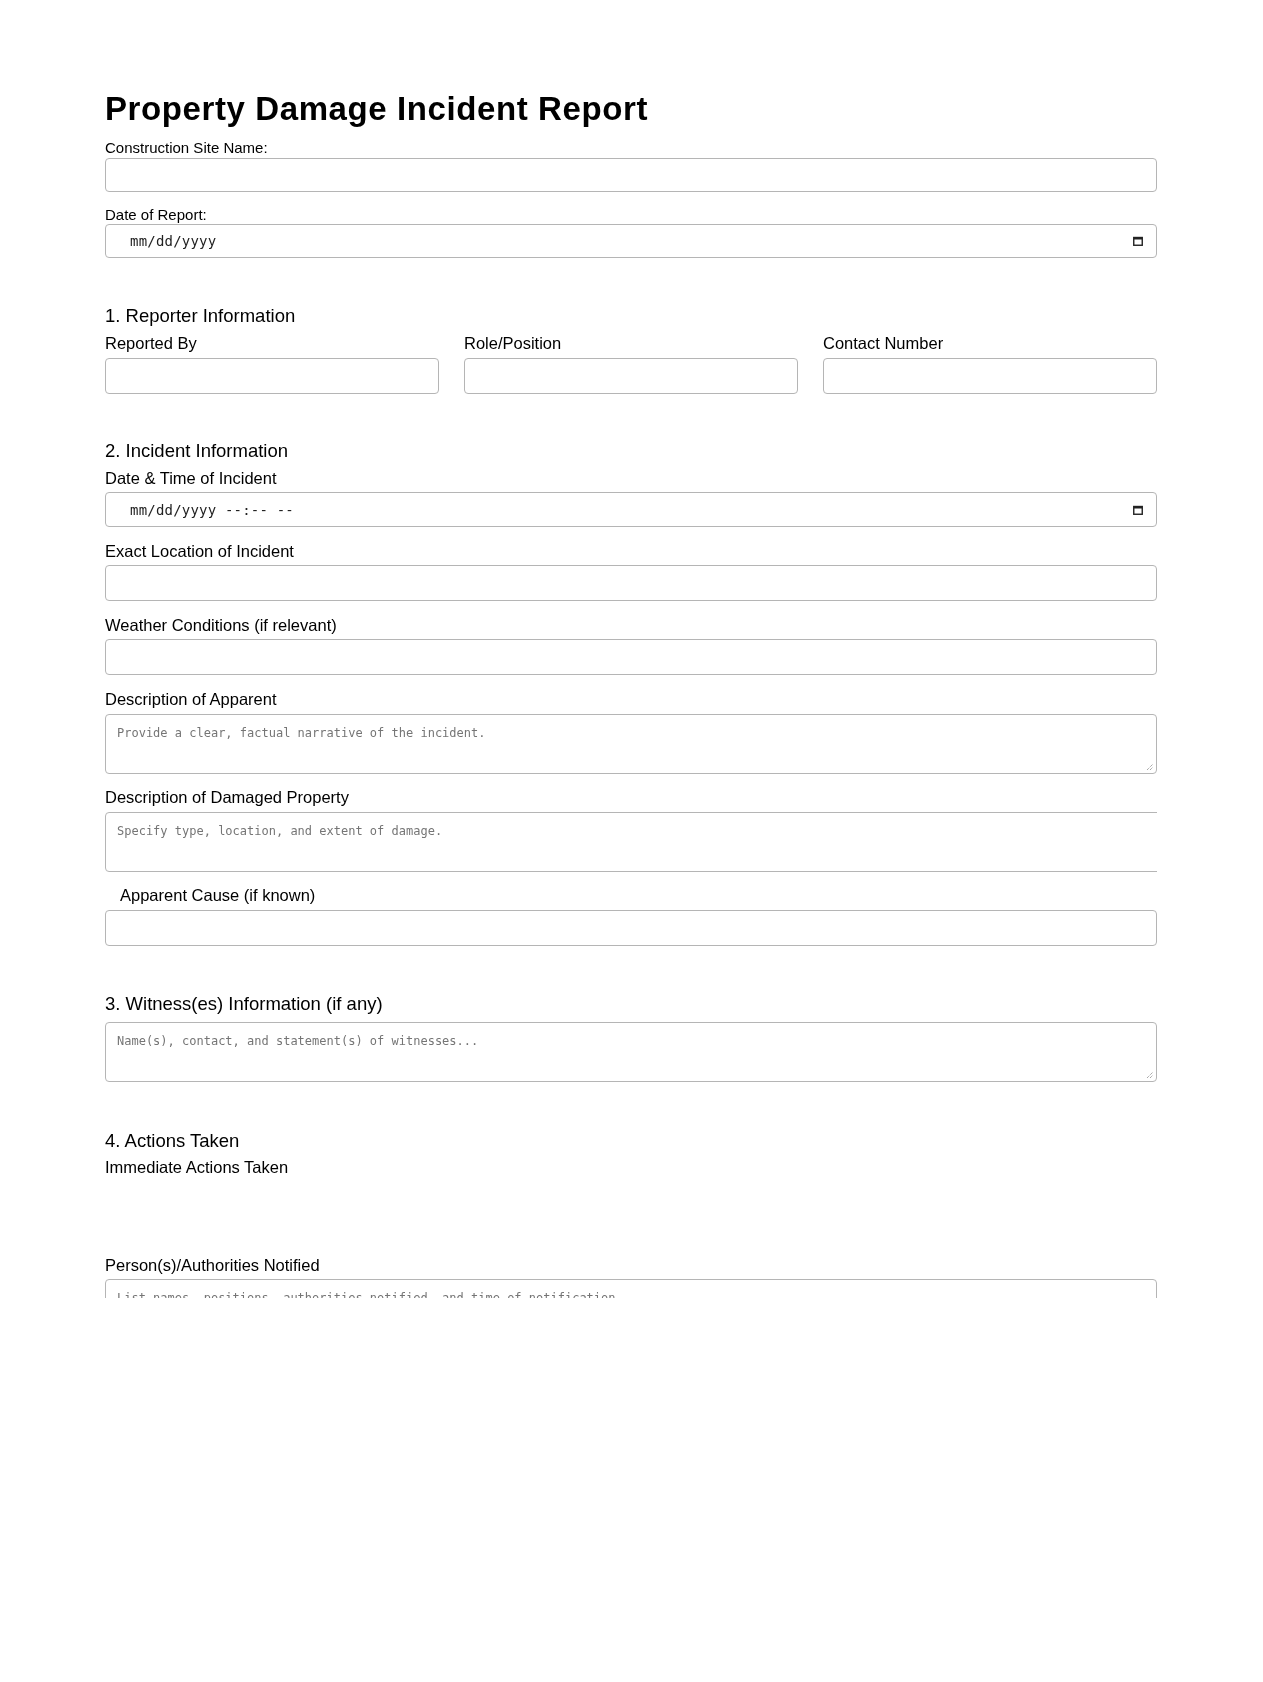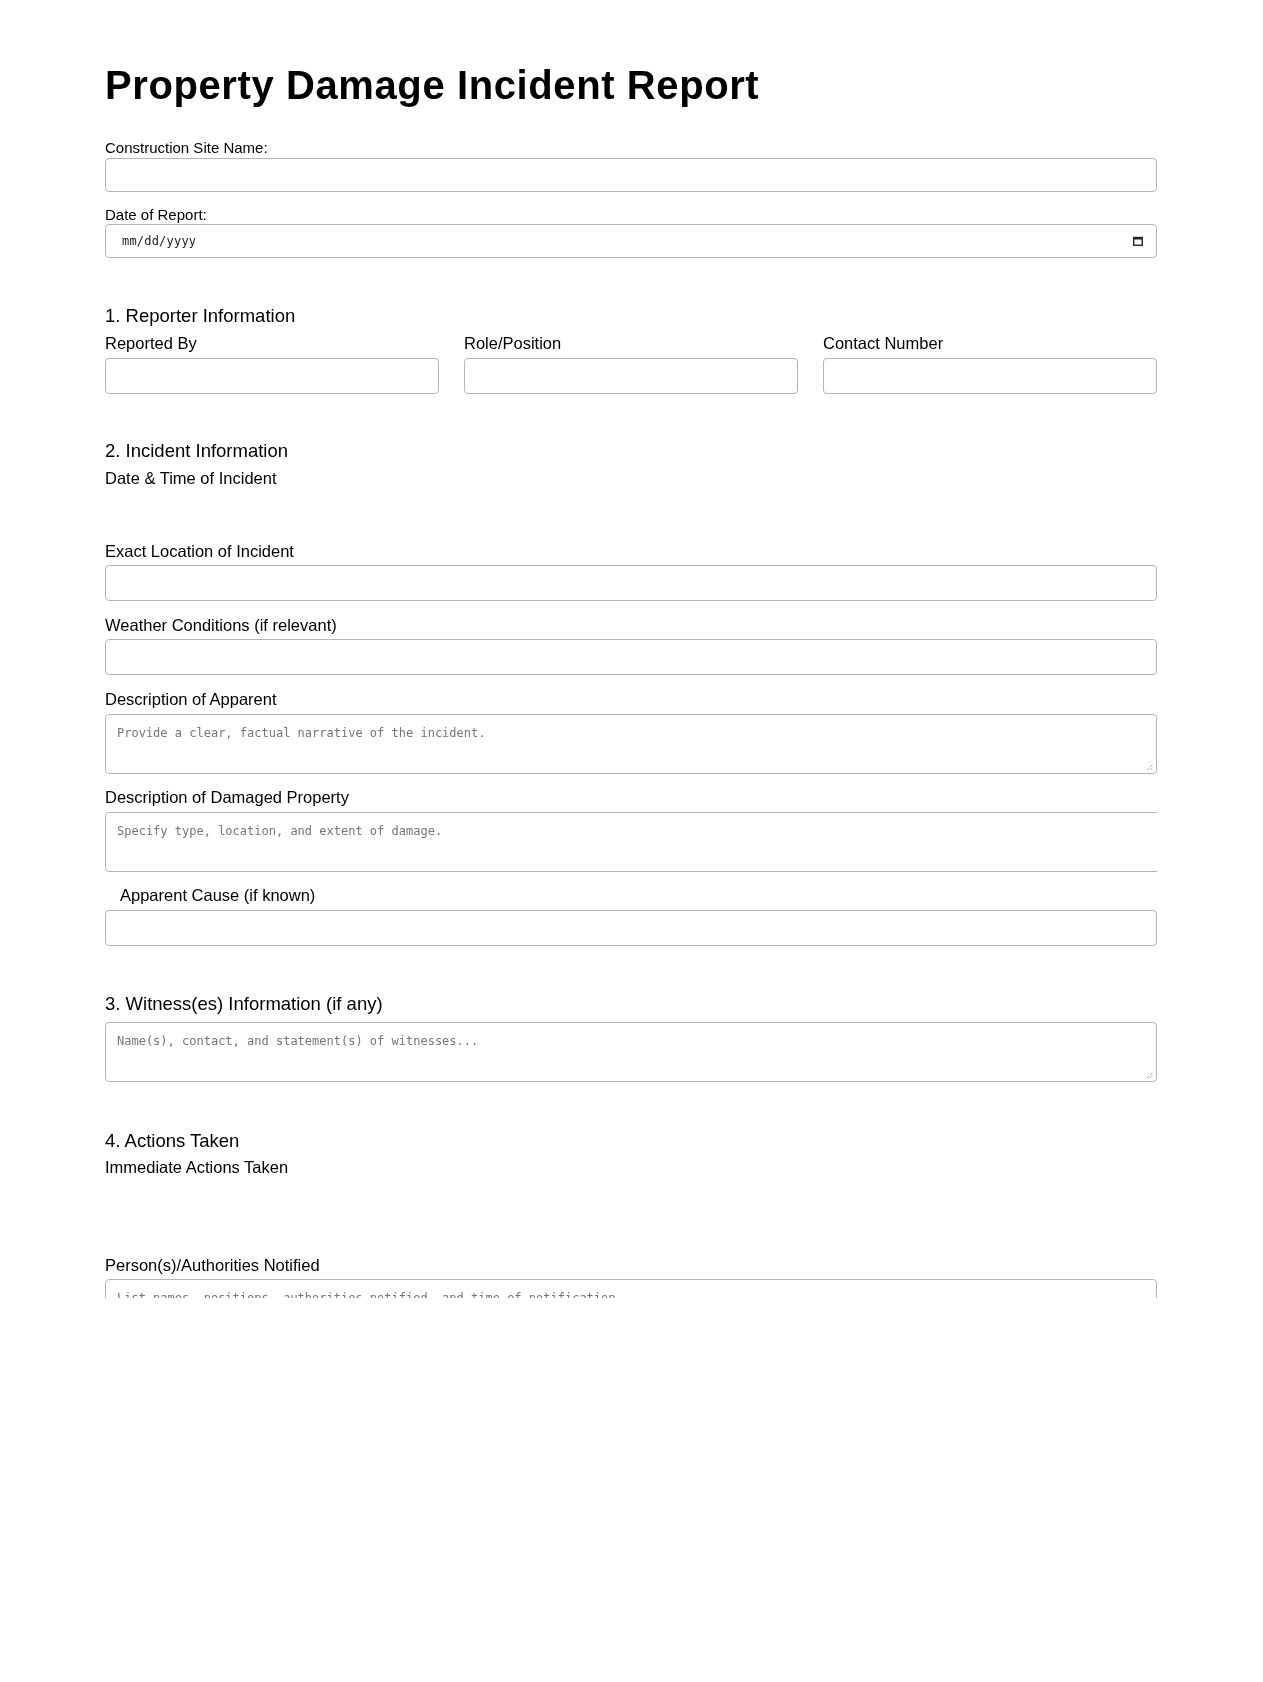--- a/index.html
+++ b/index.html
@@ -5,35 +5,35 @@
     html, body { margin: 0; padding: 0; background: #ffffff; }
     body {
       width: 1263px; height: 1682px; position: relative; overflow: hidden;
       font-family: "Liberation Sans", sans-serif; color: #000;
     }
     .page {
       position: absolute; left: 105px; top: 0; width: 1052px;
       height: 1298px; overflow: hidden;
     }
     h1 {
-      position: absolute; left: 0; top: 64px; margin: 0;
-      font-size: 40px; font-weight: bold; letter-spacing: 0.6px;
+      position: absolute; left: 0; top: 88px; margin: 0;
+      font-size: 33px; font-weight: bold; letter-spacing: 0.6px;
       line-height: 42px; white-space: nowrap;
     }
     .abs { position: absolute; }
     .lbl-sm { font-size: 15px; line-height: 18px; white-space: nowrap; }
     .lbl { font-size: 16.5px; line-height: 20px; white-space: nowrap; }
     .sec { font-size: 18.5px; line-height: 22px; white-space: nowrap; }
     .field {
       position: absolute; box-sizing: border-box; background: #fff;
       border: 1px solid #b5b5b5; border-radius: 4px;
     }
     .date-text {
-      position: absolute; left: 16px; top: 50%; transform: translateY(-50%);
-      font-family: "DejaVu Sans Mono", monospace; font-size: 12px; color: #222;
+      position: absolute; left: 24px; top: 50%; transform: translateY(-50%);
+      font-family: "DejaVu Sans Mono", monospace; font-size: 14px; color: #222;
       white-space: nowrap; letter-spacing: 0.2px;
     }
     .cal {
       position: absolute; right: 13px; top: 50%; transform: translateY(-50%);
       width: 10px; height: 10px;
     }
     .ph {
       position: absolute; left: 11px; top: 11px;
       font-family: "DejaVu Sans Mono", monospace; font-size: 12px; color: #757575;
       white-space: nowrap;
@@ -68,20 +68,27 @@
 
   <div class="abs lbl" style="left:359px; top:333px;">Role/Position</div>
   <div class="field" style="left:359px; top:358px; width:334px; height:36px;"></div>
 
   <div class="abs lbl" style="left:718px; top:333px;">Contact Number</div>
   <div class="field" style="left:718px; top:358px; width:334px; height:36px;"></div>
 
   <div class="abs sec" style="left:0; top:440px;">2. Incident Information</div>
 
   <div class="abs lbl" style="left:0; top:468px;">Date &amp; Time of Incident</div>
+  <div class="field" style="left:0; top:492px; width:1052px; height:35px;">
+    <span class="date-text">mm/dd/yyyy --:-- --</span>
+    <svg class="cal" viewBox="0 0 10 10">
+      <rect x="0.75" y="1.5" width="8.5" height="7.75" fill="none" stroke="#222" stroke-width="1.4"></rect>
+      <rect x="0.75" y="1.5" width="8.5" height="2" fill="#222"></rect>
+    </svg>
+  </div>
 
   <div class="abs lbl" style="left:0; top:541px;">Exact Location of Incident</div>
   <div class="field" style="left:0; top:565px; width:1052px; height:36px;"></div>
 
   <div class="abs lbl" style="left:0; top:615px;">Weather Conditions (if relevant)</div>
   <div class="field" style="left:0; top:639px; width:1052px; height:36px;"></div>
 
   <div class="abs lbl" style="left:0; top:689px;">Description of Apparent</div>
   <div class="field" style="left:0; top:714px; width:1052px; height:60px;text-align:center;">
     <span class="ph">Provide a clear, factual narrative of the incident.</span>

